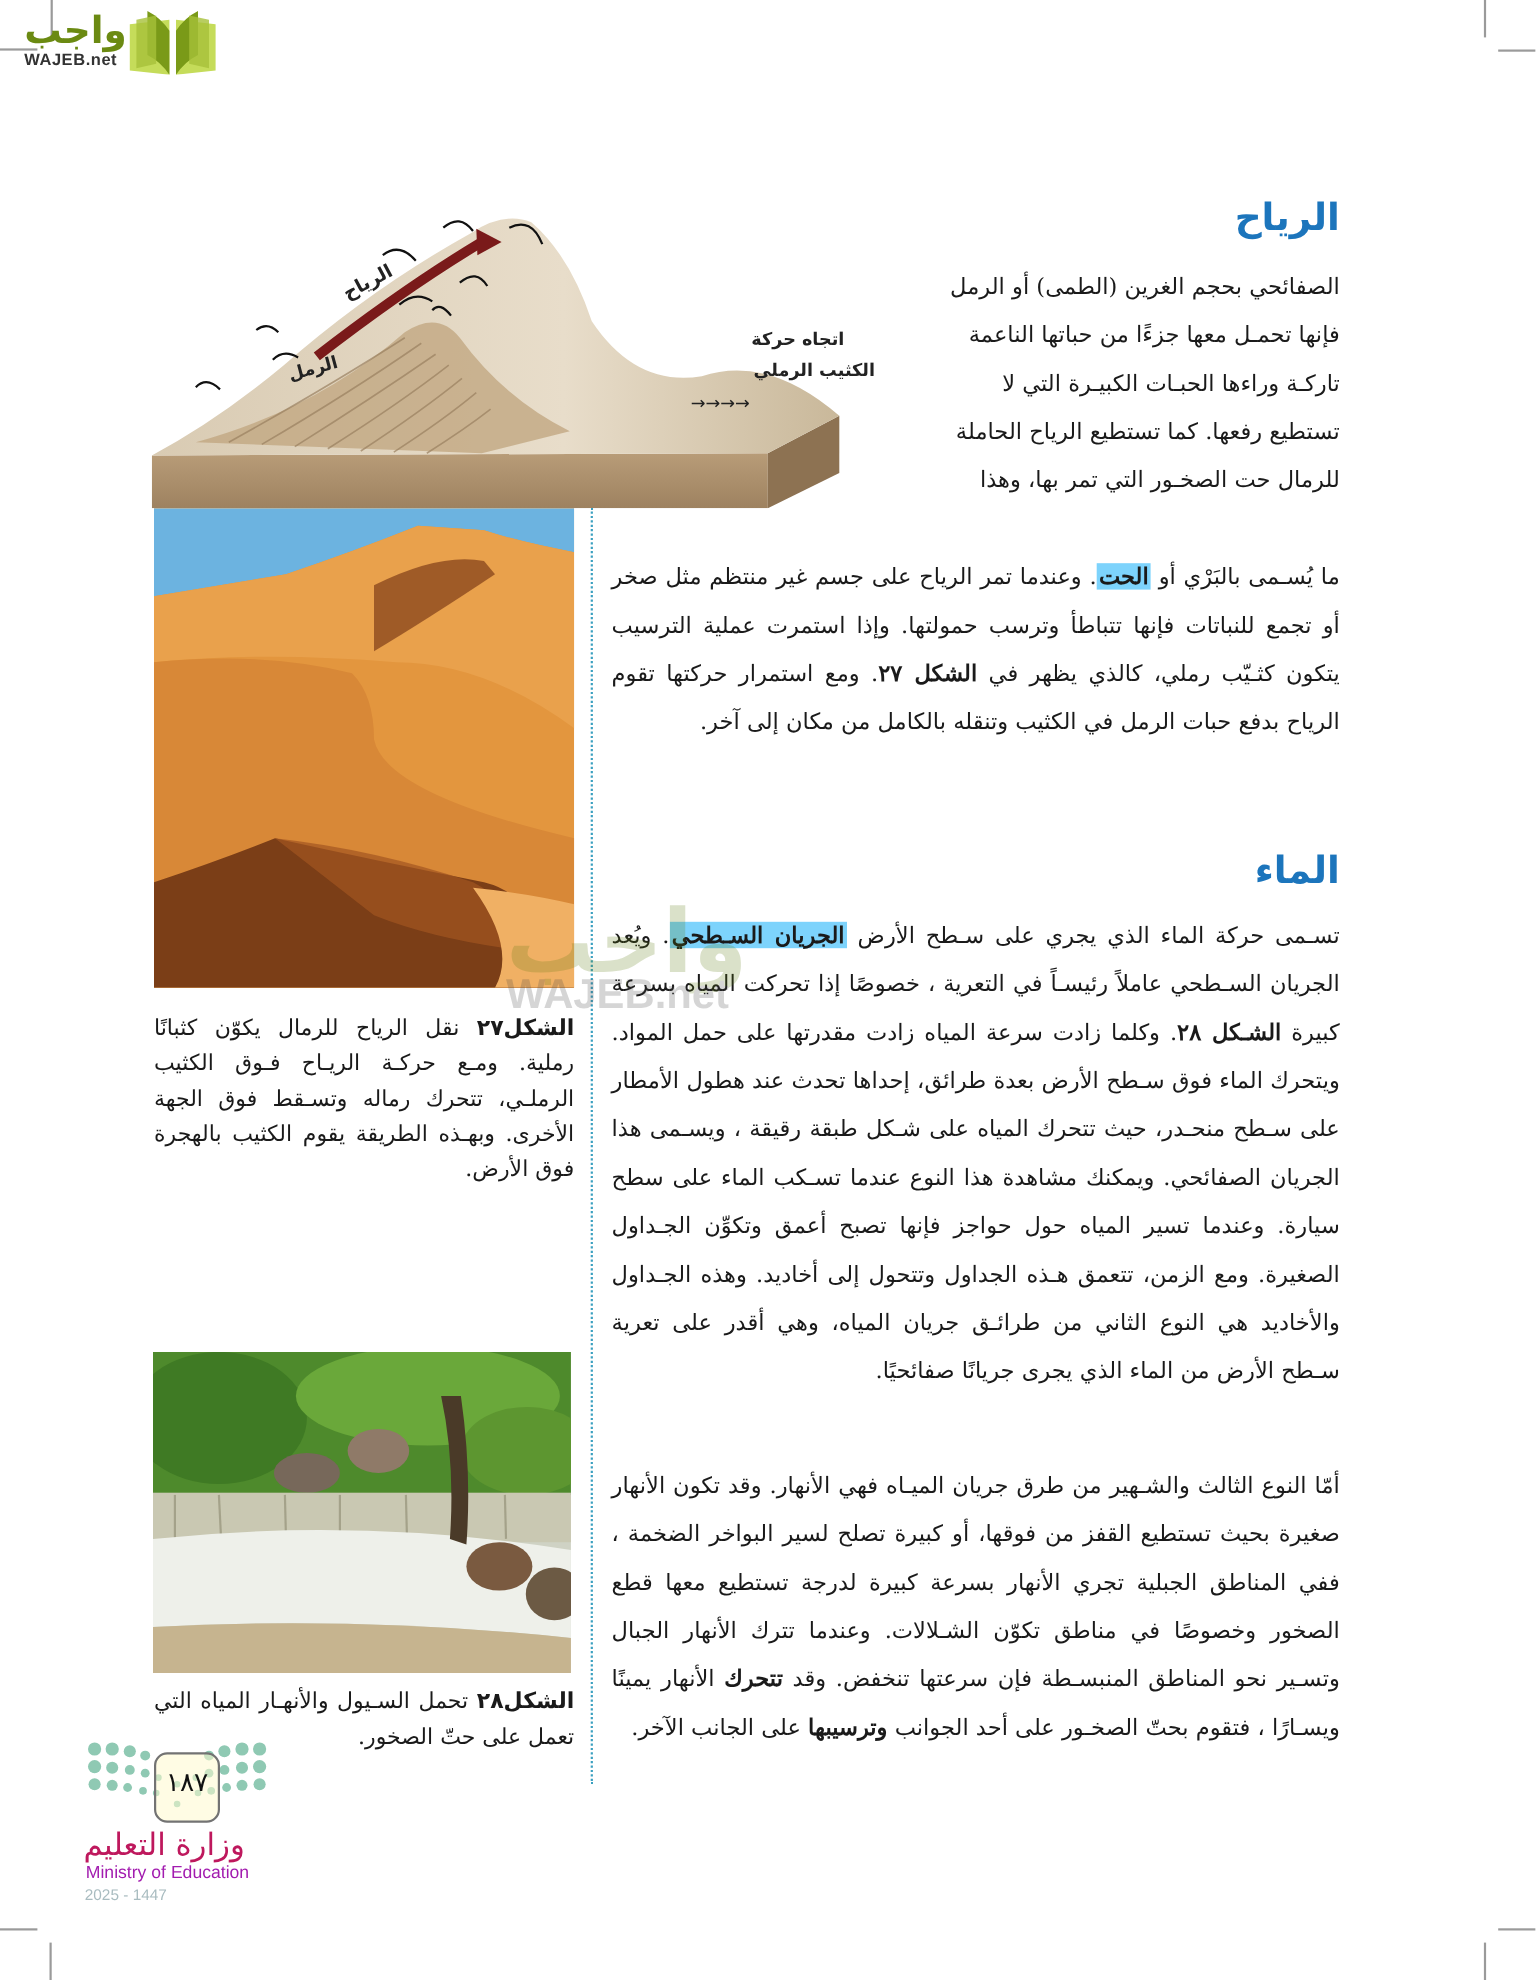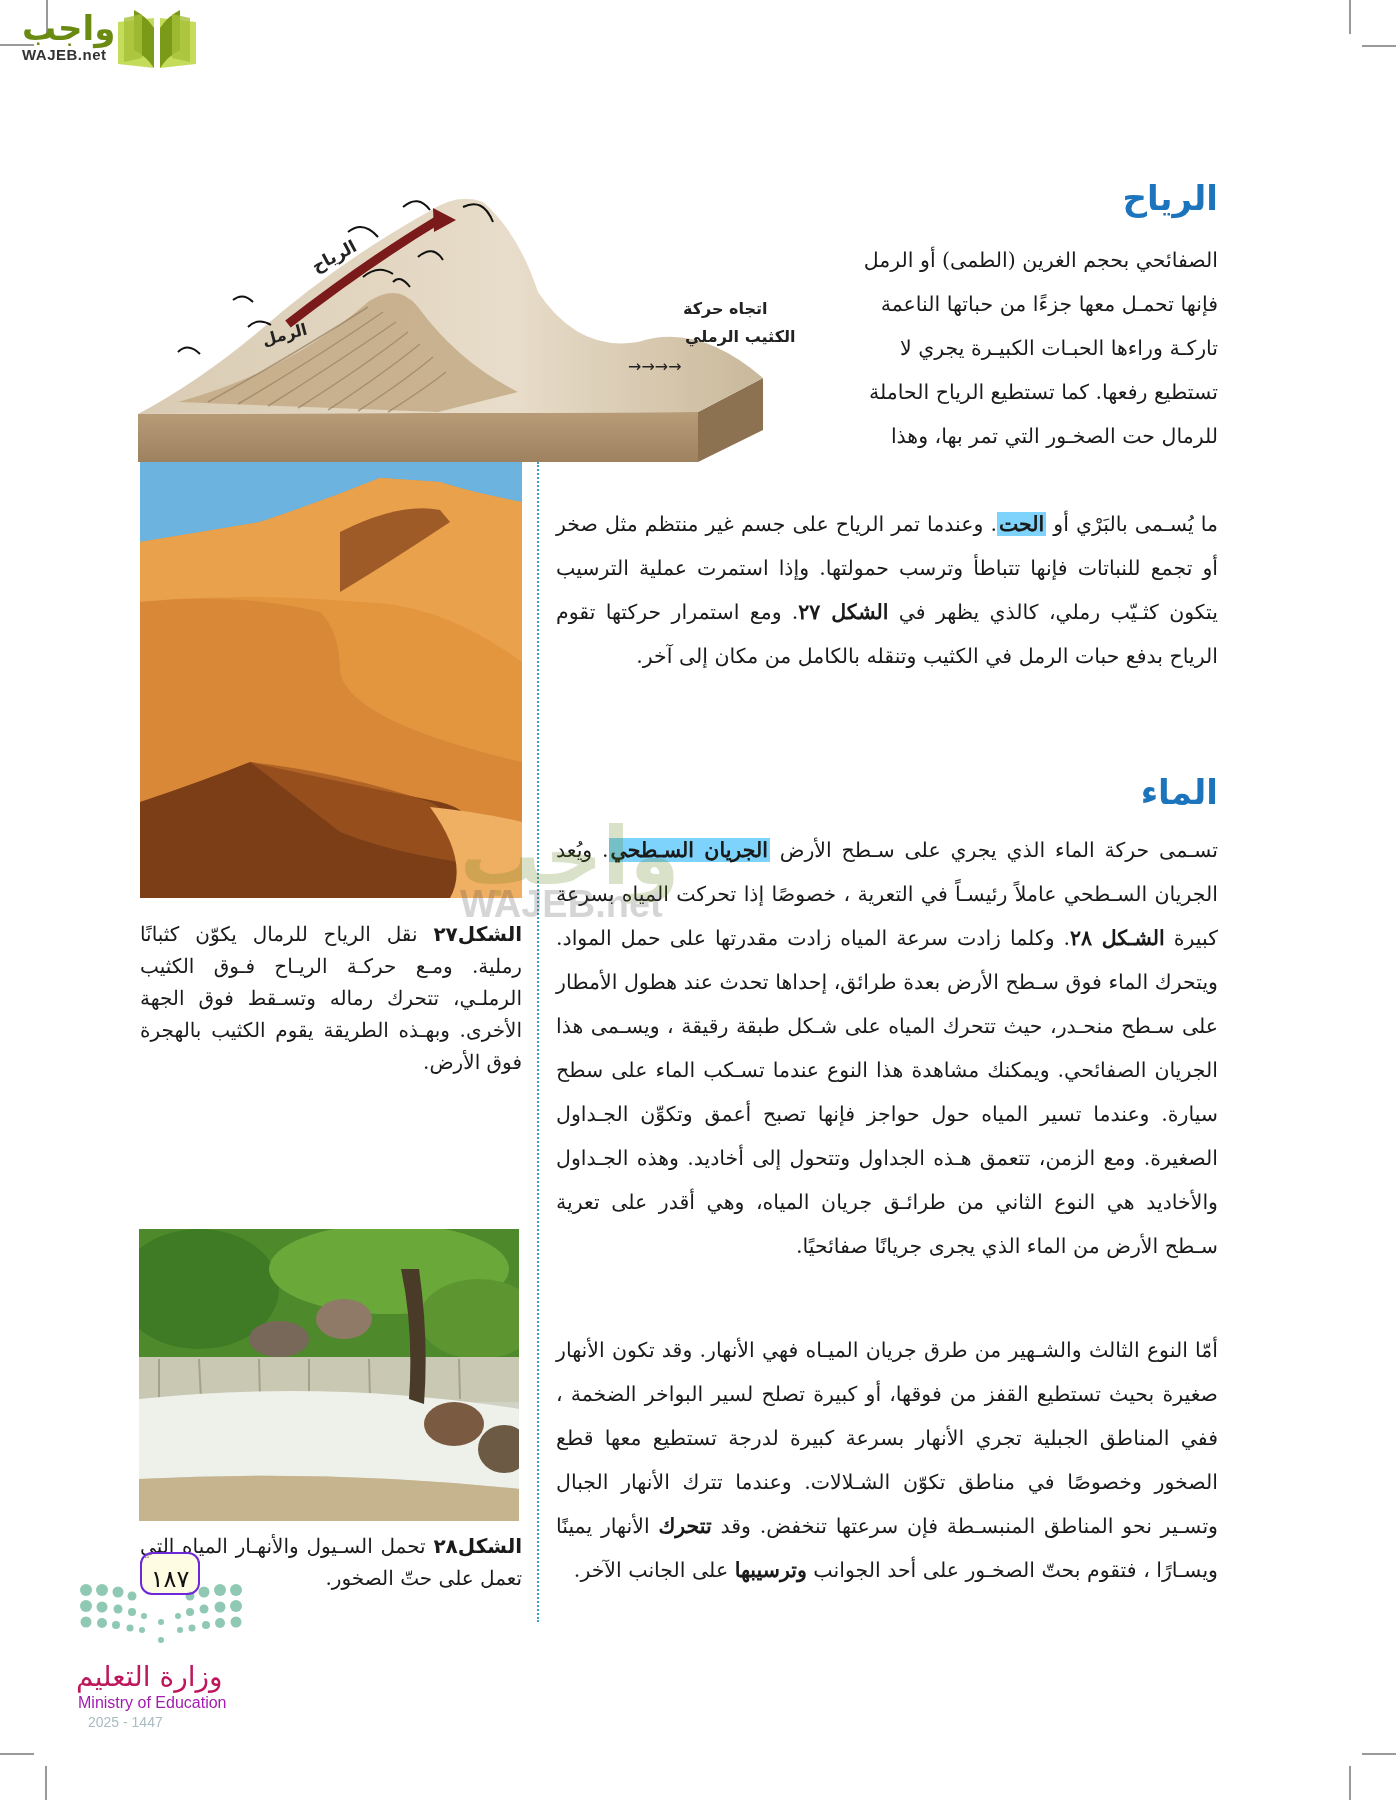--- a/index.html
+++ b/index.html
@@ -30,22 +30,22 @@
 
   .divider { position: absolute; left: 537px; top: 462px; height: 1160px; border-left: 2px dotted #3aa0c0; }
 
   .caption { position: absolute; direction: rtl; text-align: justify; font-family: "DejaVu Serif", serif; font-size: 20px; line-height: 32px; color: #1a1a1a; }
   .caption .fig { font-family: "DejaVu Sans", sans-serif; font-weight: bold; }
 
   
   .moe { position: absolute; left: 76px; top: 1582px; width: 180px; height: 150px; }
   .moe-ar { position: absolute; left: 0; top: 78px; font: 28px "DejaVu Sans", sans-serif; color: #be185d; direction: rtl; width: 170px; text-align: left; }
   .moe-en { position: absolute; left: 2px; top: 112px; font: 16px "Liberation Sans", sans-serif; color: #a21caf; }
-  .moe-year { position: absolute; left: 12px; top: 132px; font: 14px "Liberation Sans", sans-serif; color: #a9bcc0; }
-  .pagenum { position: absolute; left: 140px; top: 1552px; width: 60px; height: 43px; border: 2px solid #6d28d9; border-radius: 12px; background: rgba(255,250,205,0.55); font: 24px "DejaVu Sans", sans-serif; text-align: center; line-height: 50px; color: #111; direction: rtl; }
+  .moe-year { position: absolute; left: 1px; top: 132px; font: 14px "Liberation Sans", sans-serif; color: #a9bcc0; }
+  .pagenum { position: absolute; left: 140px; top: 1593px; width: 60px; height: 64px; border: 2px solid #737373; border-radius: 12px; background: rgba(255,250,205,0.55); font: 24px "DejaVu Sans", sans-serif; text-align: center; line-height: 50px; color: #111; direction: rtl; }
 
   .watermark { position: absolute; left: 460px; top: 810px; opacity: 0.22; pointer-events: none; }
   .watermark .wm-ar { font: bold 80px "DejaVu Sans", sans-serif; color: #5c7a10; direction: rtl; }
   .watermark .wm-en { font: bold 38px "Liberation Sans", sans-serif; color: #444; margin-top: -20px; }
 </style>
 </head>
 <body>
 
 <div class="crop" style="left:46px;top:0;width:2px;height:34px;"></div>
 <div class="crop" style="left:0;top:44px;width:34px;height:2px;"></div>
@@ -69,21 +69,21 @@
   </svg>
 </div>
 
 <div class="col-right" style="top:178px;">
   <h2 class="heading">الرياح</h2>
 </div>
 
 <div class="narrow" style="top:238px;">
   <div class="para">الصفائحي بحجم الغرين (الطمى) أو الرمل</div>
   <div class="para">فإنها تحمـل معها جزءًا من حباتها الناعمة</div>
-  <div class="para">تاركـة وراءها الحبـات الكبيـرة يجري لا</div>
+  <div class="para">تاركـة وراءها الحبـات الكبيـرة التي لا</div>
   <div class="para">تستطيع رفعها. كما تستطيع الرياح الحاملة</div>
   <div class="para">للرمال حت الصخـور التي تمر بها، وهذا</div>
 </div>
 
 <div class="col-right" style="top:502px;">
   <p class="para"><span>ما يُسـمى بالبَرْي أو </span><span class="hl">الحت</span><span>. وعندما تمر الرياح على جسم غير منتظم مثل صخر أو تجمع للنباتات فإنها تتباطأ وترسب حمولتها. وإذا استمرت عملية الترسيب يتكون كثـيّب رملي، كالذي يظهر في </span><span class="b">الشكل ٢٧</span><span>. ومع استمرار حركتها تقوم الرياح بدفع حبات الرمل في الكثيب وتنقله بالكامل من مكان إلى آخر.</span></p>
 </div>
 
 <div class="col-right" style="top:772px;">
   <h2 class="heading">الماء</h2>

